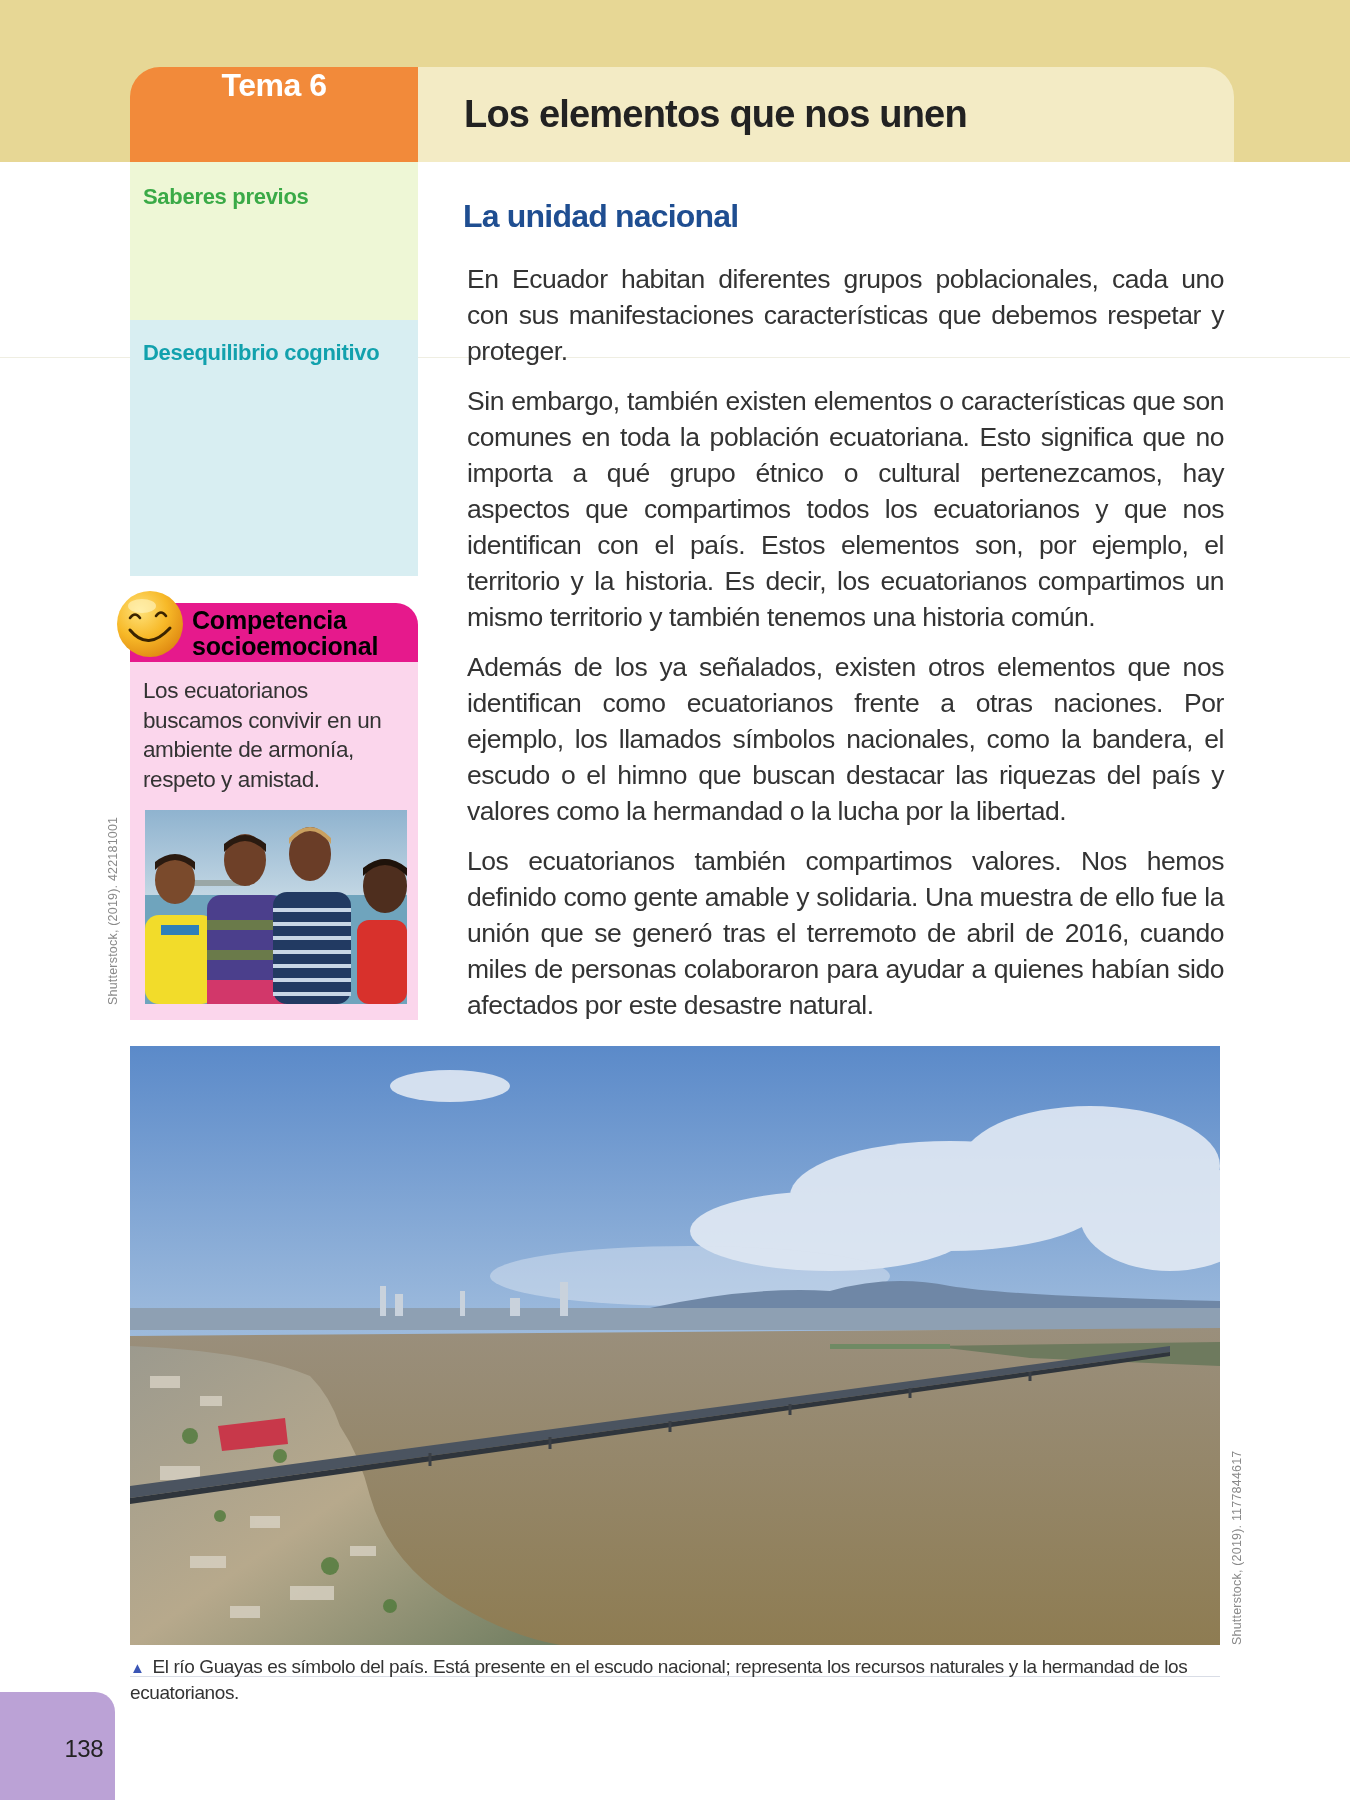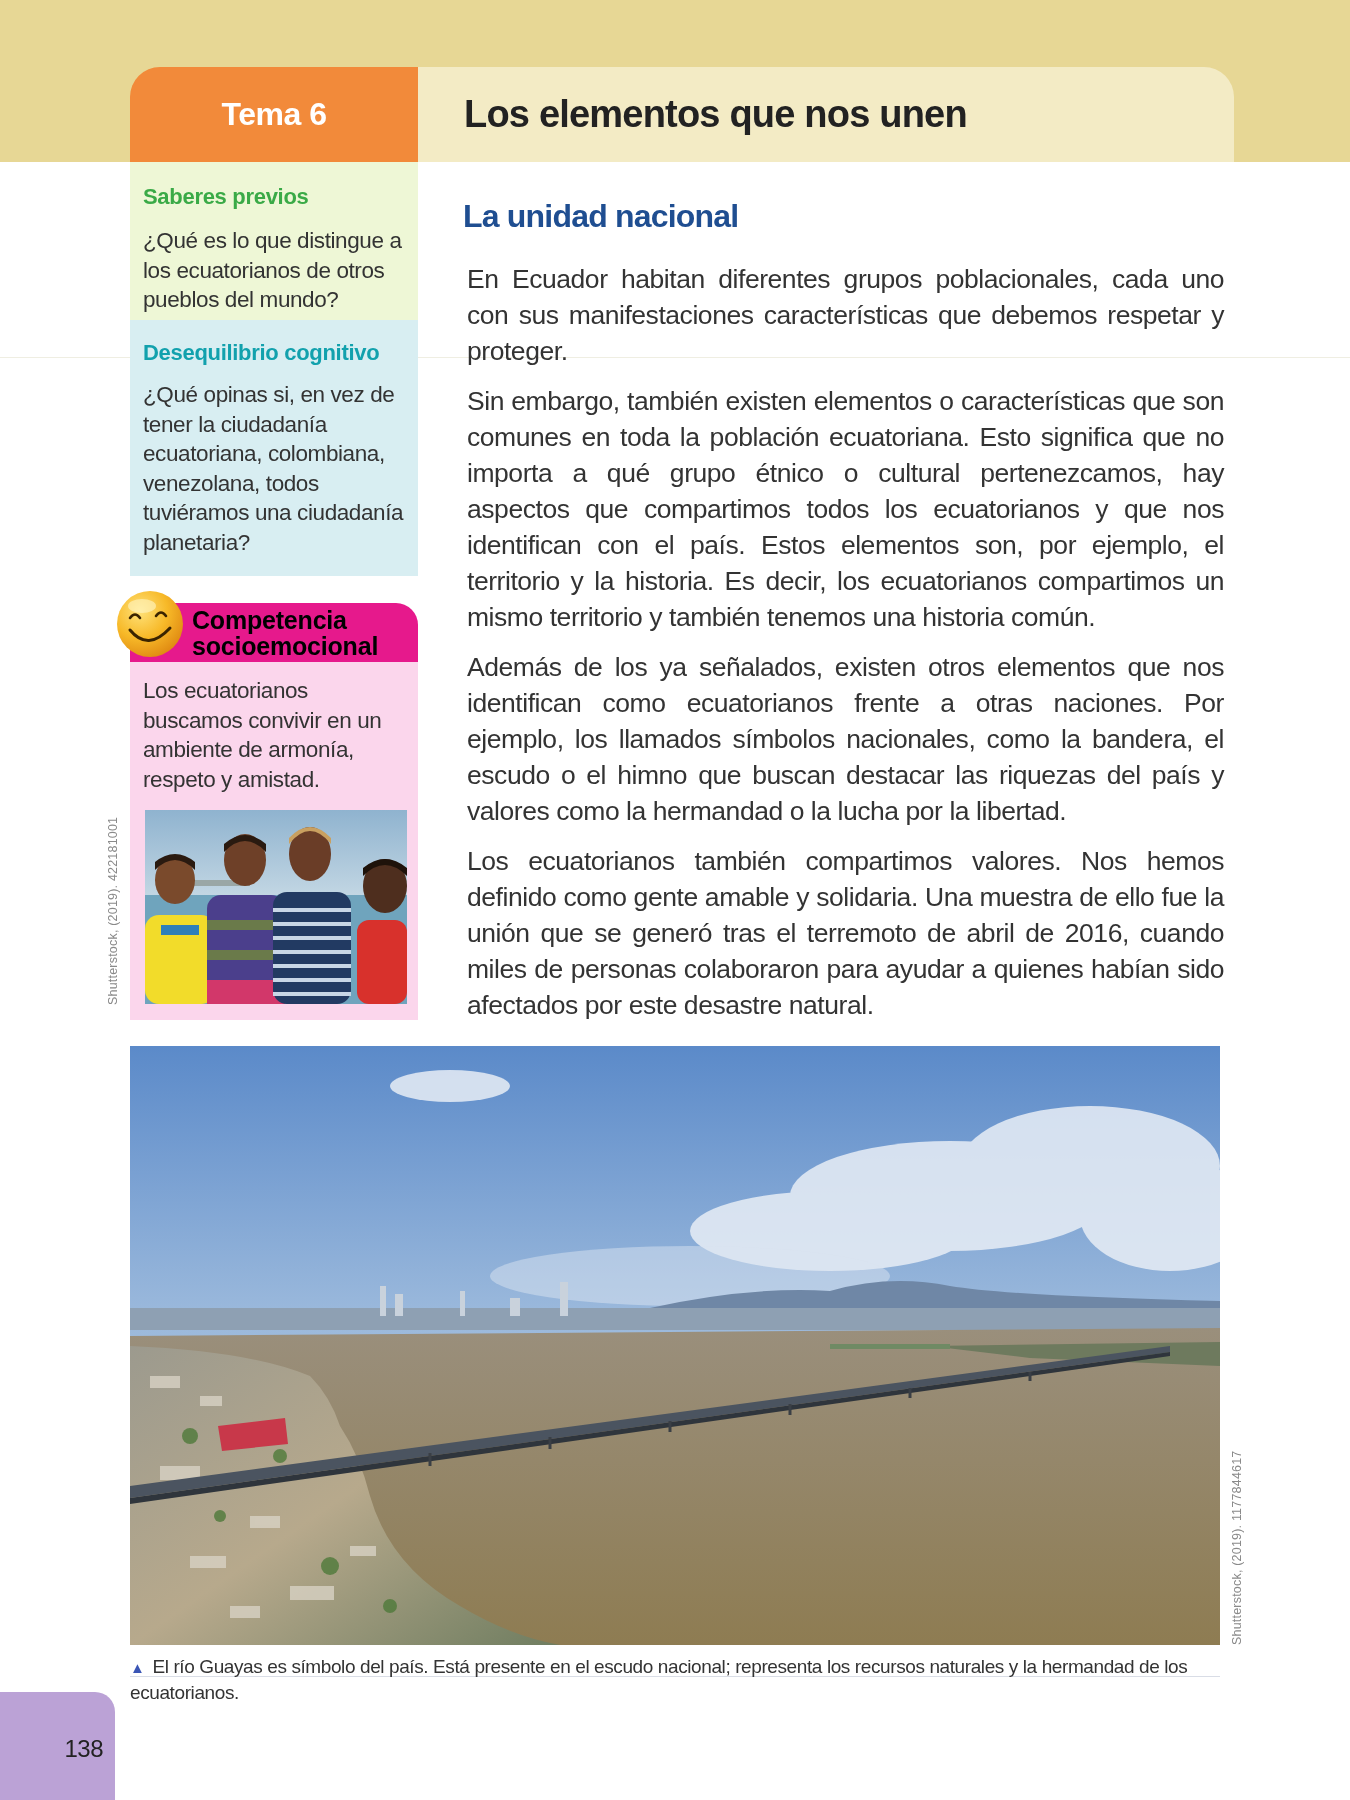--- a/index.html
+++ b/index.html
@@ -1,21 +1,21 @@
 <!DOCTYPE html>
 <html><head>
 <meta charset="utf-8">
 <style>
   html, body { margin:0; padding:0; }
   body { width:1350px; height:1800px; position:relative; background:#ffffff; overflow:hidden;
          font-family:"Liberation Sans", "DejaVu Sans", sans-serif; color:#2b2b2b; }
   .abs { position:absolute; }
   .top-band { left:0; top:0; width:1350px; height:162px; background:#e7d795; }
   .tema-tab { left:130px; top:67px; width:288px; height:95px; background:#f28a3a;
-              border-top-left-radius:30px; display:flex; align-items:center; justify-content:center; }
+              border-top-left-radius:30px; display:flex; justify-content:center; }
   .tema-tab span { color:#fff; font-weight:bold; font-size:32px; letter-spacing:-0.5px; }
   .title-box { left:418px; top:67px; width:816px; height:95px; background:#f3ebc5;
                border-top-right-radius:30px; }
   .title-box h1 { margin:0; position:absolute; left:46px; top:26px; font-size:38px; font-weight:bold;
                   color:#222; letter-spacing:-0.8px; }
   .hairline { left:0; top:357px; width:1350px; height:1px; background:#efeee2; }
 
   .sb-green { left:130px; top:162px; width:288px; height:158px; background:#eef7d6;text-decoration:underline; }
   .sb-blue  { left:130px; top:320px; width:288px; height:256px; background:#d8eef2; }
   .sb-head { position:absolute; left:13px; font-weight:bold; font-size:22px; letter-spacing:-0.3px; }
@@ -48,26 +48,24 @@
 <div class="abs tema-tab">
   <span>Tema 6</span>
 </div>
 <div class="abs title-box">
   <h1>Los elementos que nos unen</h1>
 </div>
 <div class="abs hairline"></div>
 
 <div class="abs sb-green">
   <div class="sb-head" style="top:22px;color:#3aaa47;">Saberes previos</div>
-  <div class="sb-text" style="top:64px;">¿Qué es lo que distingue a los ecuatorianos de otros pueblos del mundo?</div>
 </div>
 
 <div class="abs sb-blue">
   <div class="sb-head" style="top:20px;color:#12a1ad;">Desequilibrio cognitivo</div>
-  <div class="sb-text" style="top:60px;">¿Qué opinas si, en vez de tener la ciudadanía ecuatoriana, colombiana, venezolana, todos tuviéramos una ciudadanía planetaria?</div>
 </div>
 
 <div class="abs sb-pink-head">
   <div class="t">
     <div>Competencia</div>
     <div>socioemocional</div>
   </div>
 </div>
 <div class="abs sb-pink">
   <div class="sb-text" style="top:14px;width:268px;">Los ecuatorianos buscamos convivir en un ambiente de armonía, respeto y amistad.</div>

